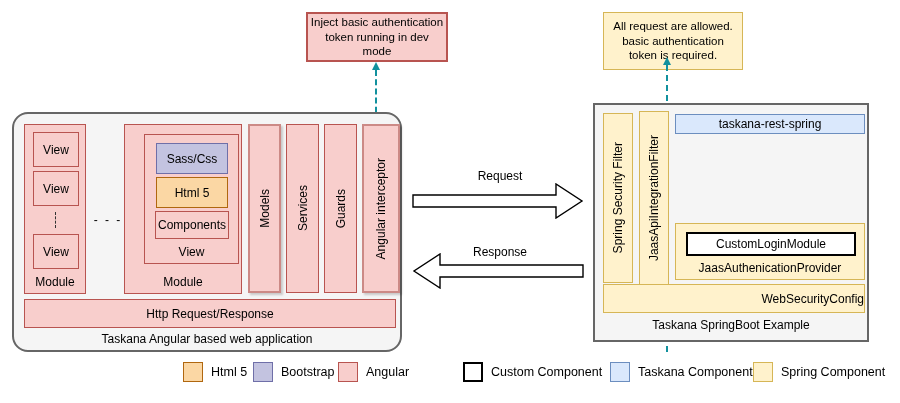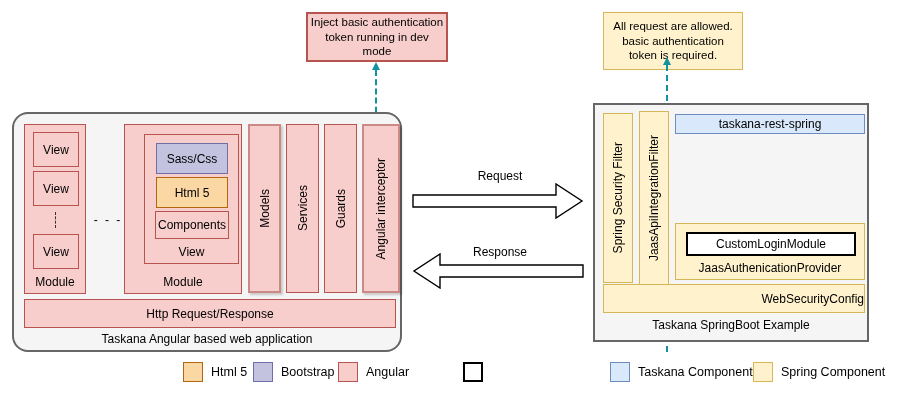--- a/index.html
+++ b/index.html
@@ -158,20 +158,21 @@
   <div class="abs legend-item" style="left:253px;top:362px;">
     <span class="sq sw1"></span>
     <span>Bootstrap</span>
   </div>
   <div class="abs legend-item" style="left:338px;top:362px;">
     <span class="sq sw2"></span>
     <span>Angular</span>
   </div>
   <div class="abs legend-item" style="left:463px;top:362px;">
     <span class="sq sw3"></span>
+    <span>Custom Component</span>
   </div>
   <div class="abs legend-item" style="left:610px;top:362px;">
     <span class="sq sw4"></span>
     <span>Taskana Component</span>
   </div>
   <div class="abs legend-item" style="left:753px;top:362px;">
     <span class="sq sw5"></span>
     <span>Spring Component</span>
   </div>
 

